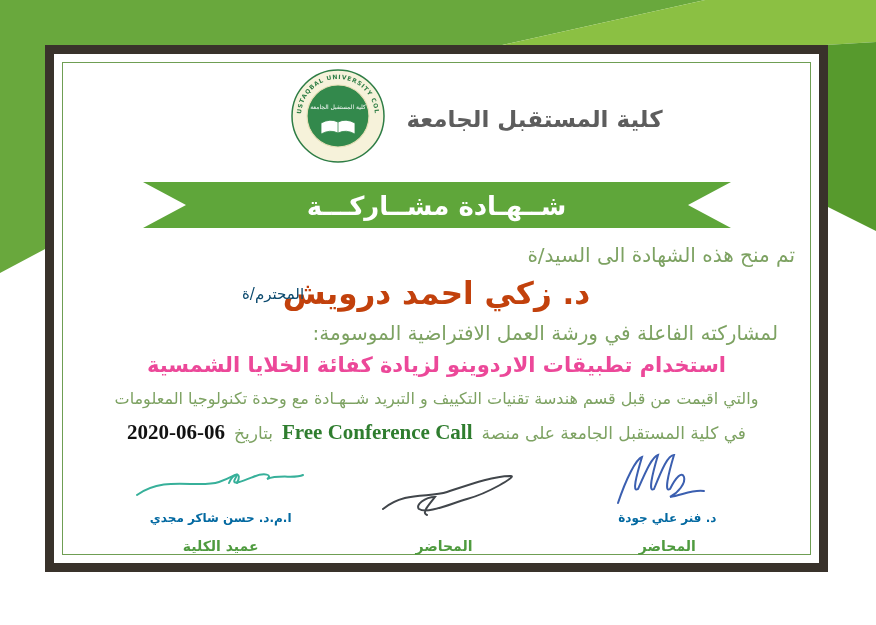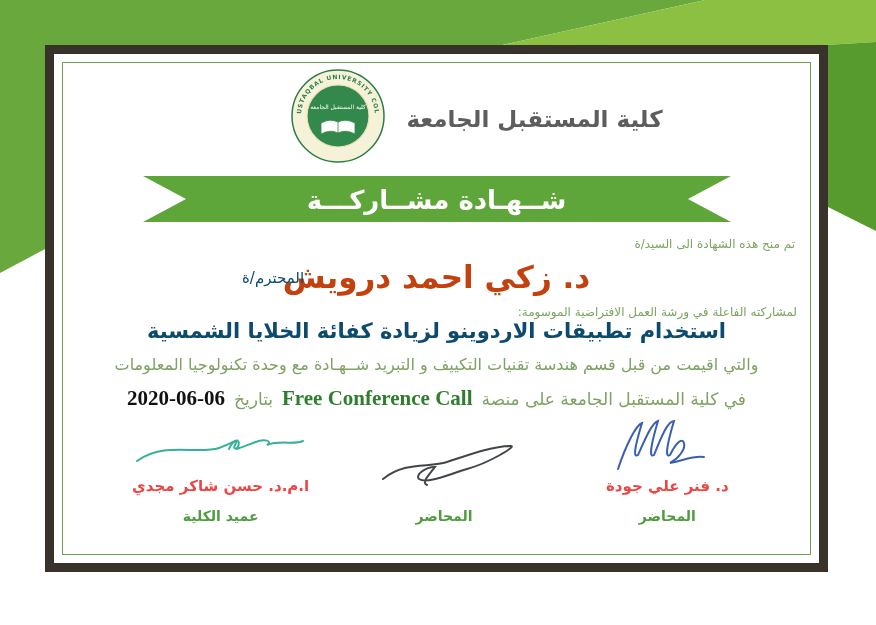--- a/index.html
+++ b/index.html
@@ -23,41 +23,41 @@
     padding-top:14px;transform:translateX(40px);
   }
   .college-en{
     font-family:"Liberation Serif","DejaVu Serif",serif;
     font-weight:bold;font-size:21px;color:#262626;text-align:center;letter-spacing:.2px;
   }
   .college-ar{
     direction:rtl;font-size:23px;font-weight:600;color:#5d5d5d;text-align:center;margin-top:6px;
   }
   
-  .ribbon-wrap{position:relative;width:588px;height:47px;margin:12px auto 0 auto;}
+  .ribbon-wrap{position:relative;width:588px;height:47px;margin:18px auto 0 auto;}
   .ribbon-wrap svg{position:absolute;left:0;top:0;}
   .ribbon-title{
     position:absolute;inset:0;display:flex;align-items:center;justify-content:center;
     direction:rtl;color:#ffffff;font-size:26px;letter-spacing:2px;font-weight:600;
   }
   
-  .line-green{direction:rtl;color:#7da262;font-size:12px;}
+  .line-green{direction:rtl;color:#7da262;font-size:20px;}
   .granted-line{margin-top:14px;text-align:right;padding-right:24px;}
   .name-row{position:relative;margin-top:2px;height:48px;}
   .recipient-name{
     direction:rtl;text-align:center;font-size:31px;font-weight:bold;color:#c2410c;
     line-height:48px;
   }
   .honorific{
     position:absolute;left:188px;top:16px;direction:rtl;color:#0c4a6e;font-size:15px;
   }
-  .participation-line{margin-top:4px;text-align:right;padding-right:22px;}
+  .participation-line{margin-top:4px;text-align:right;padding-right:41px;}
   .workshop-title{
-    direction:rtl;text-align:center;
-    font-size:21px;font-weight:bold;color:#0c4a6e;
+    direction:rtl;text-align:center;margin-top:8px;
+    font-size:21px;font-weight:bold;color:#ec4899;
   }
   .organizer-line{margin-top:12px;text-align:center;font-size:16px;}
   .venue-line{
     margin-top:12px;direction:rtl;display:flex;justify-content:center;align-items:baseline;
     gap:9px;color:#7da262;font-size:17px;
   }
   .platform-name{
     font-family:"Liberation Serif","DejaVu Serif",serif;direction:ltr;
     font-weight:bold;font-size:21px;color:#2f7d2f;
   }
@@ -65,21 +65,21 @@
     font-family:"Liberation Serif","DejaVu Serif",serif;direction:ltr;
     font-weight:bold;font-size:21px;color:#111111;
   }
   
   .signatures{
     display:flex;justify-content:space-between;align-items:flex-end;
     margin-top:2px;padding:0 40px 0 55px;
   }
   .sig-col{flex:1;display:flex;flex-direction:column;align-items:center;}
   .sig-scribble{height:62px;display:flex;align-items:flex-end;}
-  .sig-name{direction:rtl;color:#ef4444;font-weight:bold;font-size:15px;margin-top:2px;}
+  .sig-name{direction:rtl;color:#0369a1;font-weight:bold;font-size:12px;margin-top:2px;}
   .sig-role{direction:rtl;color:#4f9b3f;font-weight:bold;font-size:14px;margin-top:13px;}
 </style>
 </head>
 <body>
 
 <div class="canvas">
 
   <svg class="bg-svg" width="876" height="625" viewBox="0 0 876 625">
     <polygon points="0,0 705,0 480,50 47,50 47,248 0,273" fill="#69a83d"></polygon>
     <polygon points="705,0 876,0 876,42 640,56 480,50" fill="#8bc043"></polygon>

